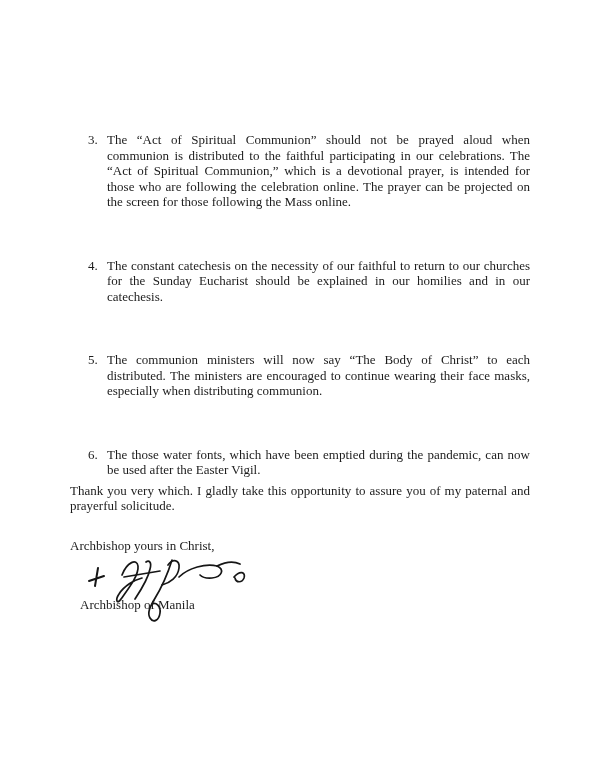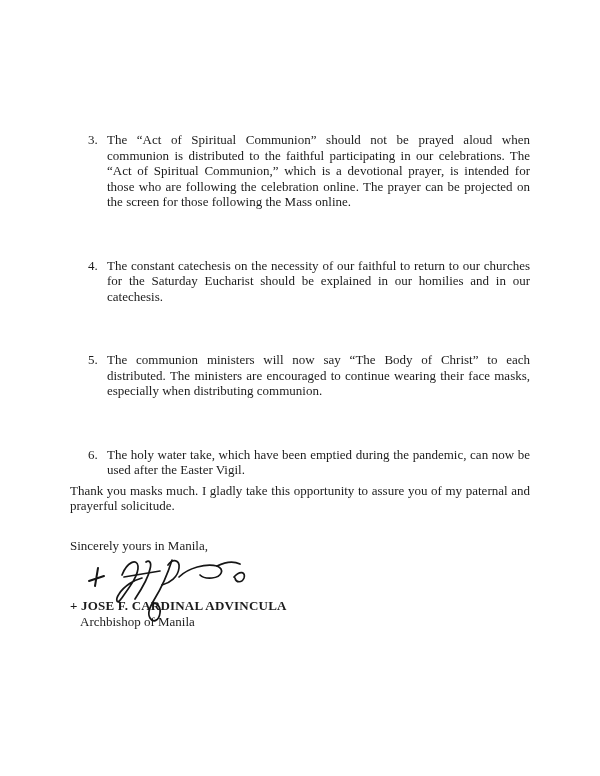--- a/index.html
+++ b/index.html
@@ -74,35 +74,35 @@
 <div class="page">
   <div class="content">
 
     <div class="list">
       <div class="list-row">
         <span class="list-num">3.</span>
         <p class="list-text">The “Act of Spiritual Communion” should not be prayed aloud when communion is distributed to the faithful participating in our celebrations. The “Act of Spiritual Communion,” which is a devotional prayer, is intended for those who are following the celebration online. The prayer can be projected on the screen for those following the Mass online.</p>
       </div>
       <div class="list-row">
         <span class="list-num">4.</span>
-        <p class="list-text">The constant catechesis on the necessity of our faithful to return to our churches for the Saturday Eucharist should be explained in our homilies and in our catechesis.</p>
+        <p class="list-text">The constant catechesis on the necessity of our faithful to return to our churches for the Sunday Eucharist should be explained in our homilies and in our catechesis.</p>
       </div>
       <div class="list-row">
         <span class="list-num">5.</span>
         <p class="list-text">The communion ministers will now say “The Body of Christ” to each distributed.  The ministers are encouraged to continue wearing their face masks, especially when distributing communion.</p>
       </div>
       <div class="list-row">
         <span class="list-num">6.</span>
-        <p class="list-text">The holy water take, which have been emptied during the pandemic, can now be used after the Easter Vigil.</p>
+        <p class="list-text">The those water fonts, which have been emptied during the pandemic, can now be used after the Easter Vigil.</p>
       </div>
     </div>
 
-    <p class="closing">Thank you masks much. I gladly take this opportunity to assure you of my paternal and prayerful solicitude.</p>
+    <p class="closing">Thank you very which. I gladly take this opportunity to assure you of my paternal and prayerful solicitude.</p>
 
-    <p class="valediction">Sincerely yours in Manila,</p>
+    <p class="valediction">Archbishop yours in Christ,</p>
 
     <div class="sig-wrap">
       <svg width="168" height="72" viewBox="0 0 168 72" fill="none" stroke="#161616" stroke-width="1.7" stroke-linecap="round" stroke-linejoin="round">
 
         <path stroke-width="2" d="M5 26 L20 21 M14 13 L11 31"></path>
 
         <path d="M38 20 C43 7 53 3 54 11 C55 20 45 33 37 44 C33 50 31 45 35 39 C40 31 50 25 58 23"></path>
 
         <path d="M62 7 C65 5 68 7 66 14 C64 24 57 35 51 44"></path>
 
@@ -113,17 +113,16 @@
         <path d="M88 5 C84 18 78 32 70 45 C66 52 63 58 66 63 C69 68 75 66 76 58 C77 51 72 47 68 49"></path>
 
         <path d="M95 22 C104 13 122 8 133 11 C141 14 138 22 128 23 C122 23.5 118 22 116 20"></path>
 
         <path d="M133 11 C141 7 150 6 156 9"></path>
 
         <path d="M150 22 C156 15 162 17 160 23 C158 28 152 28 151 23"></path>
       </svg>
     </div>
 
-    <p class="signatory-name">+ JOSE F. CARDINAL ADVINCULA</p>
     <p class="signatory-title">Archbishop of Manila</p>
 
   </div>
 </div>
 
 </body></html>

